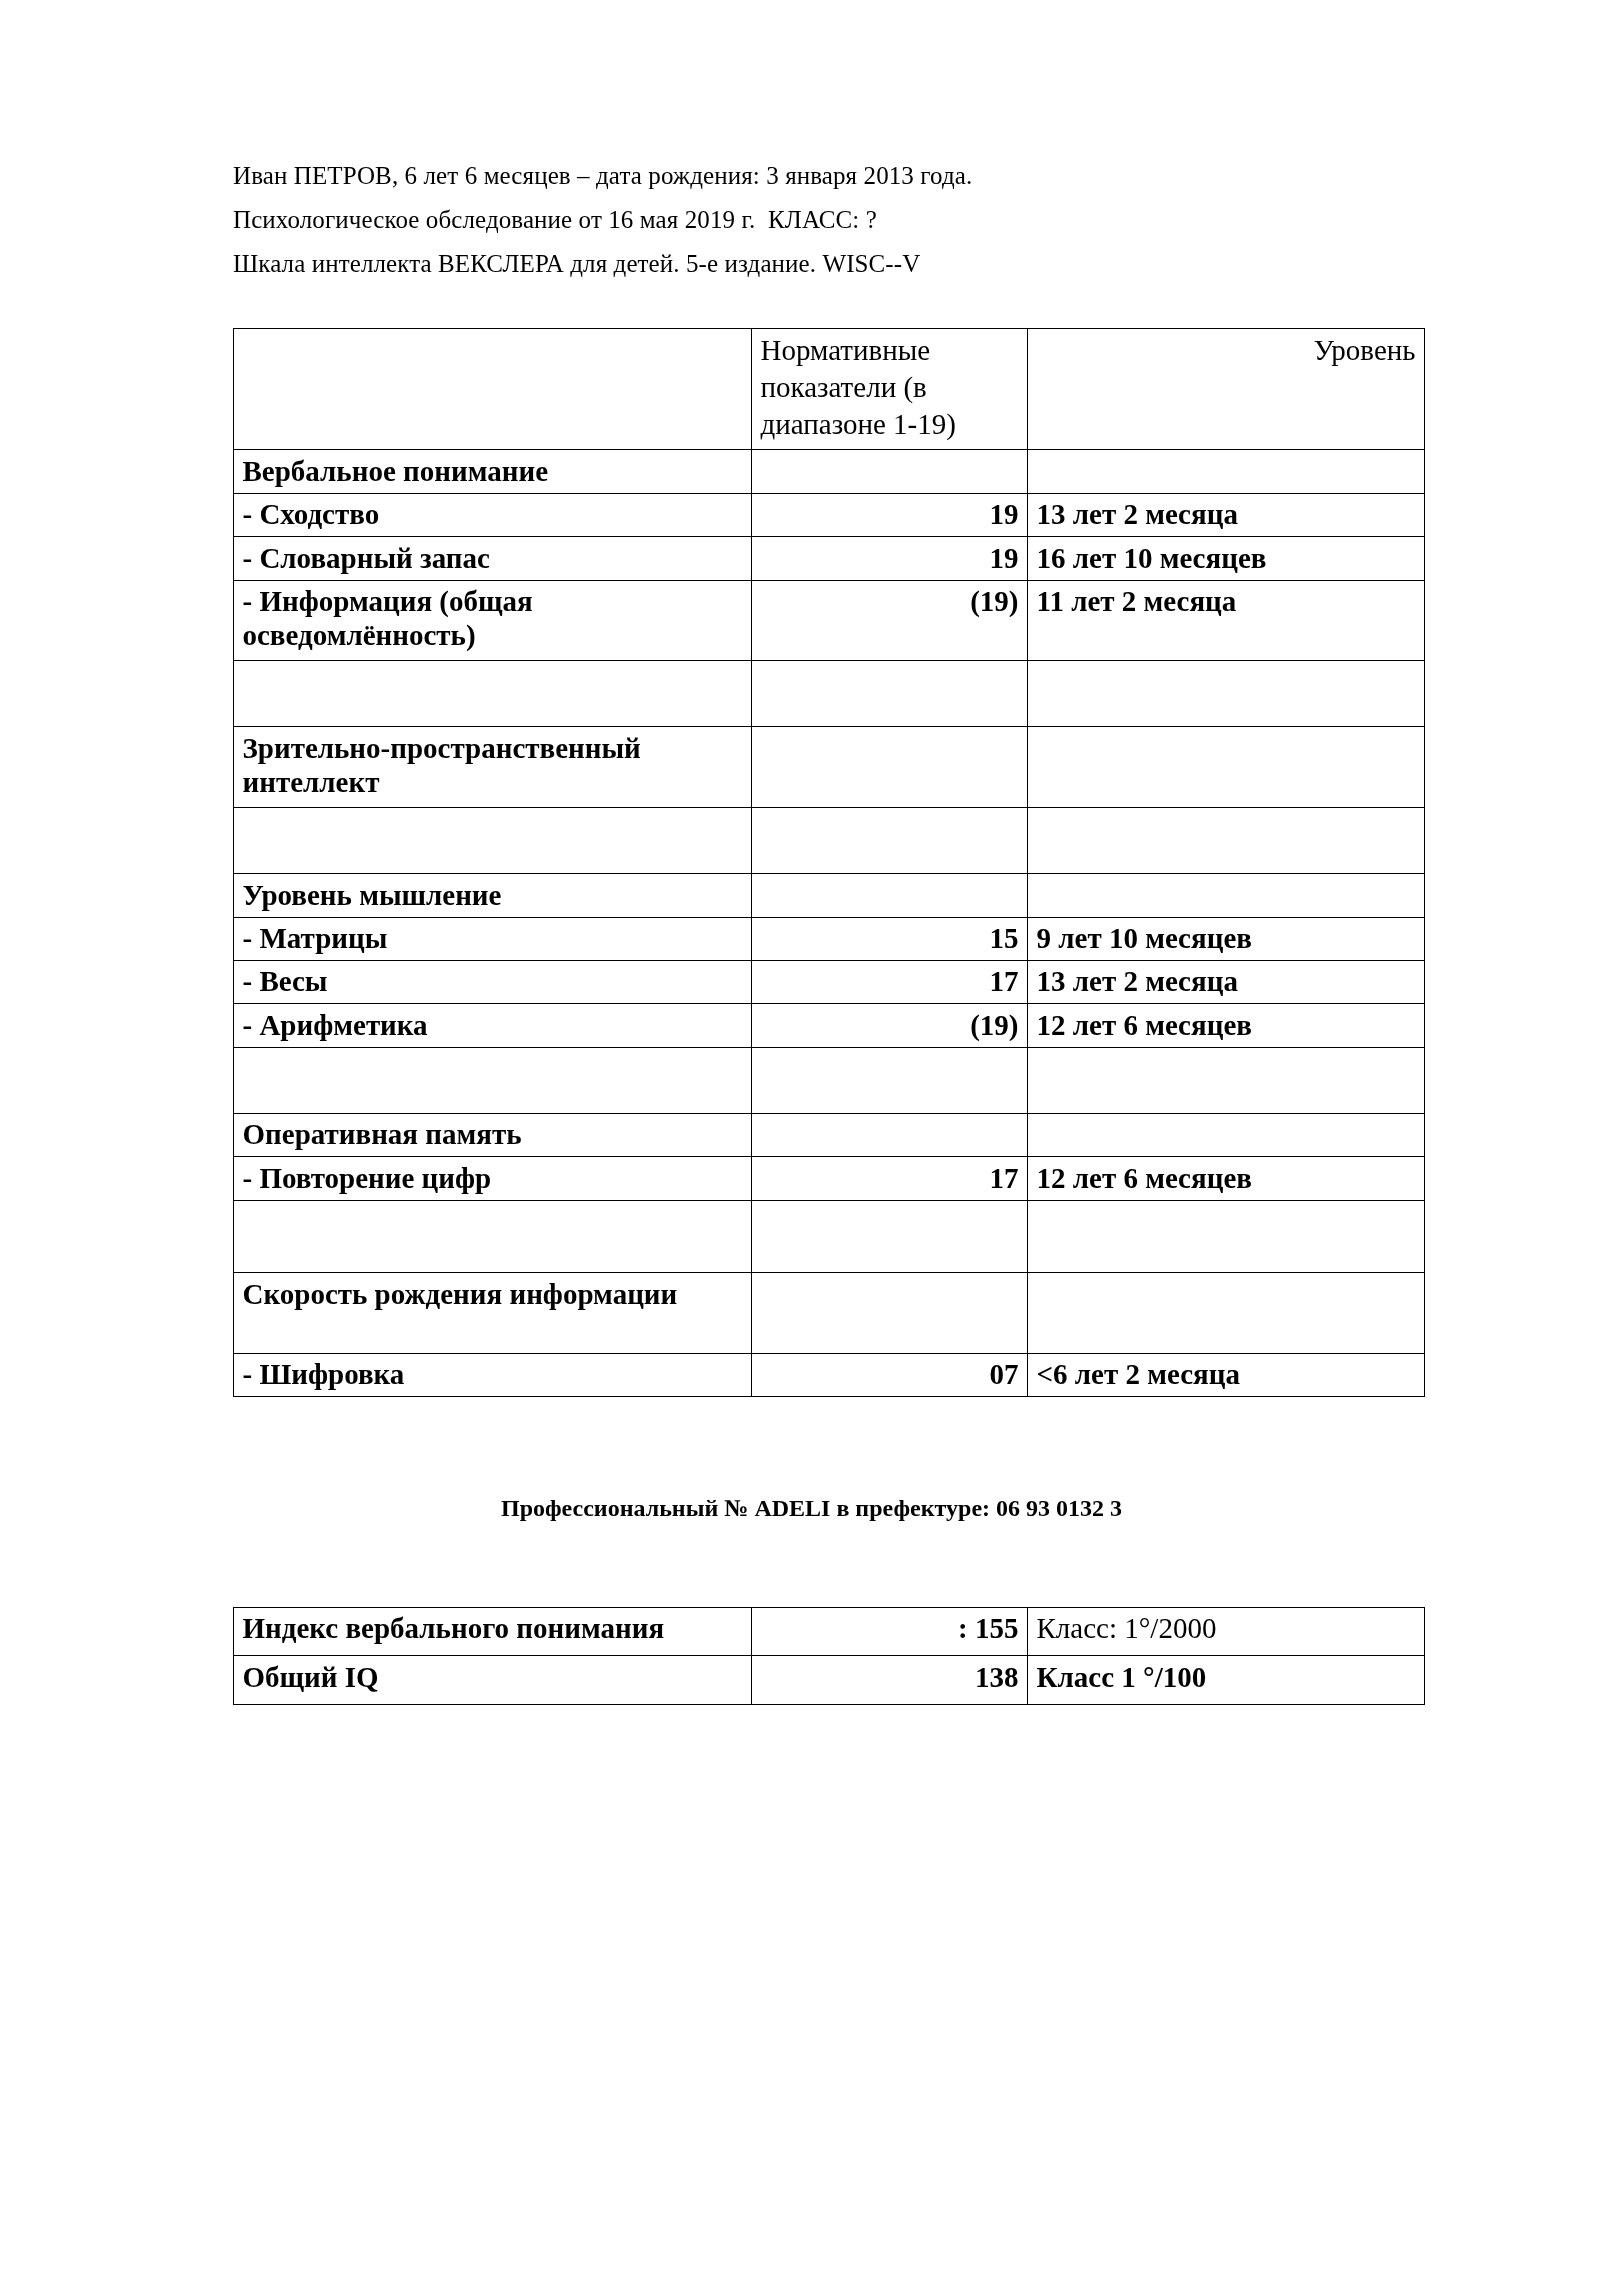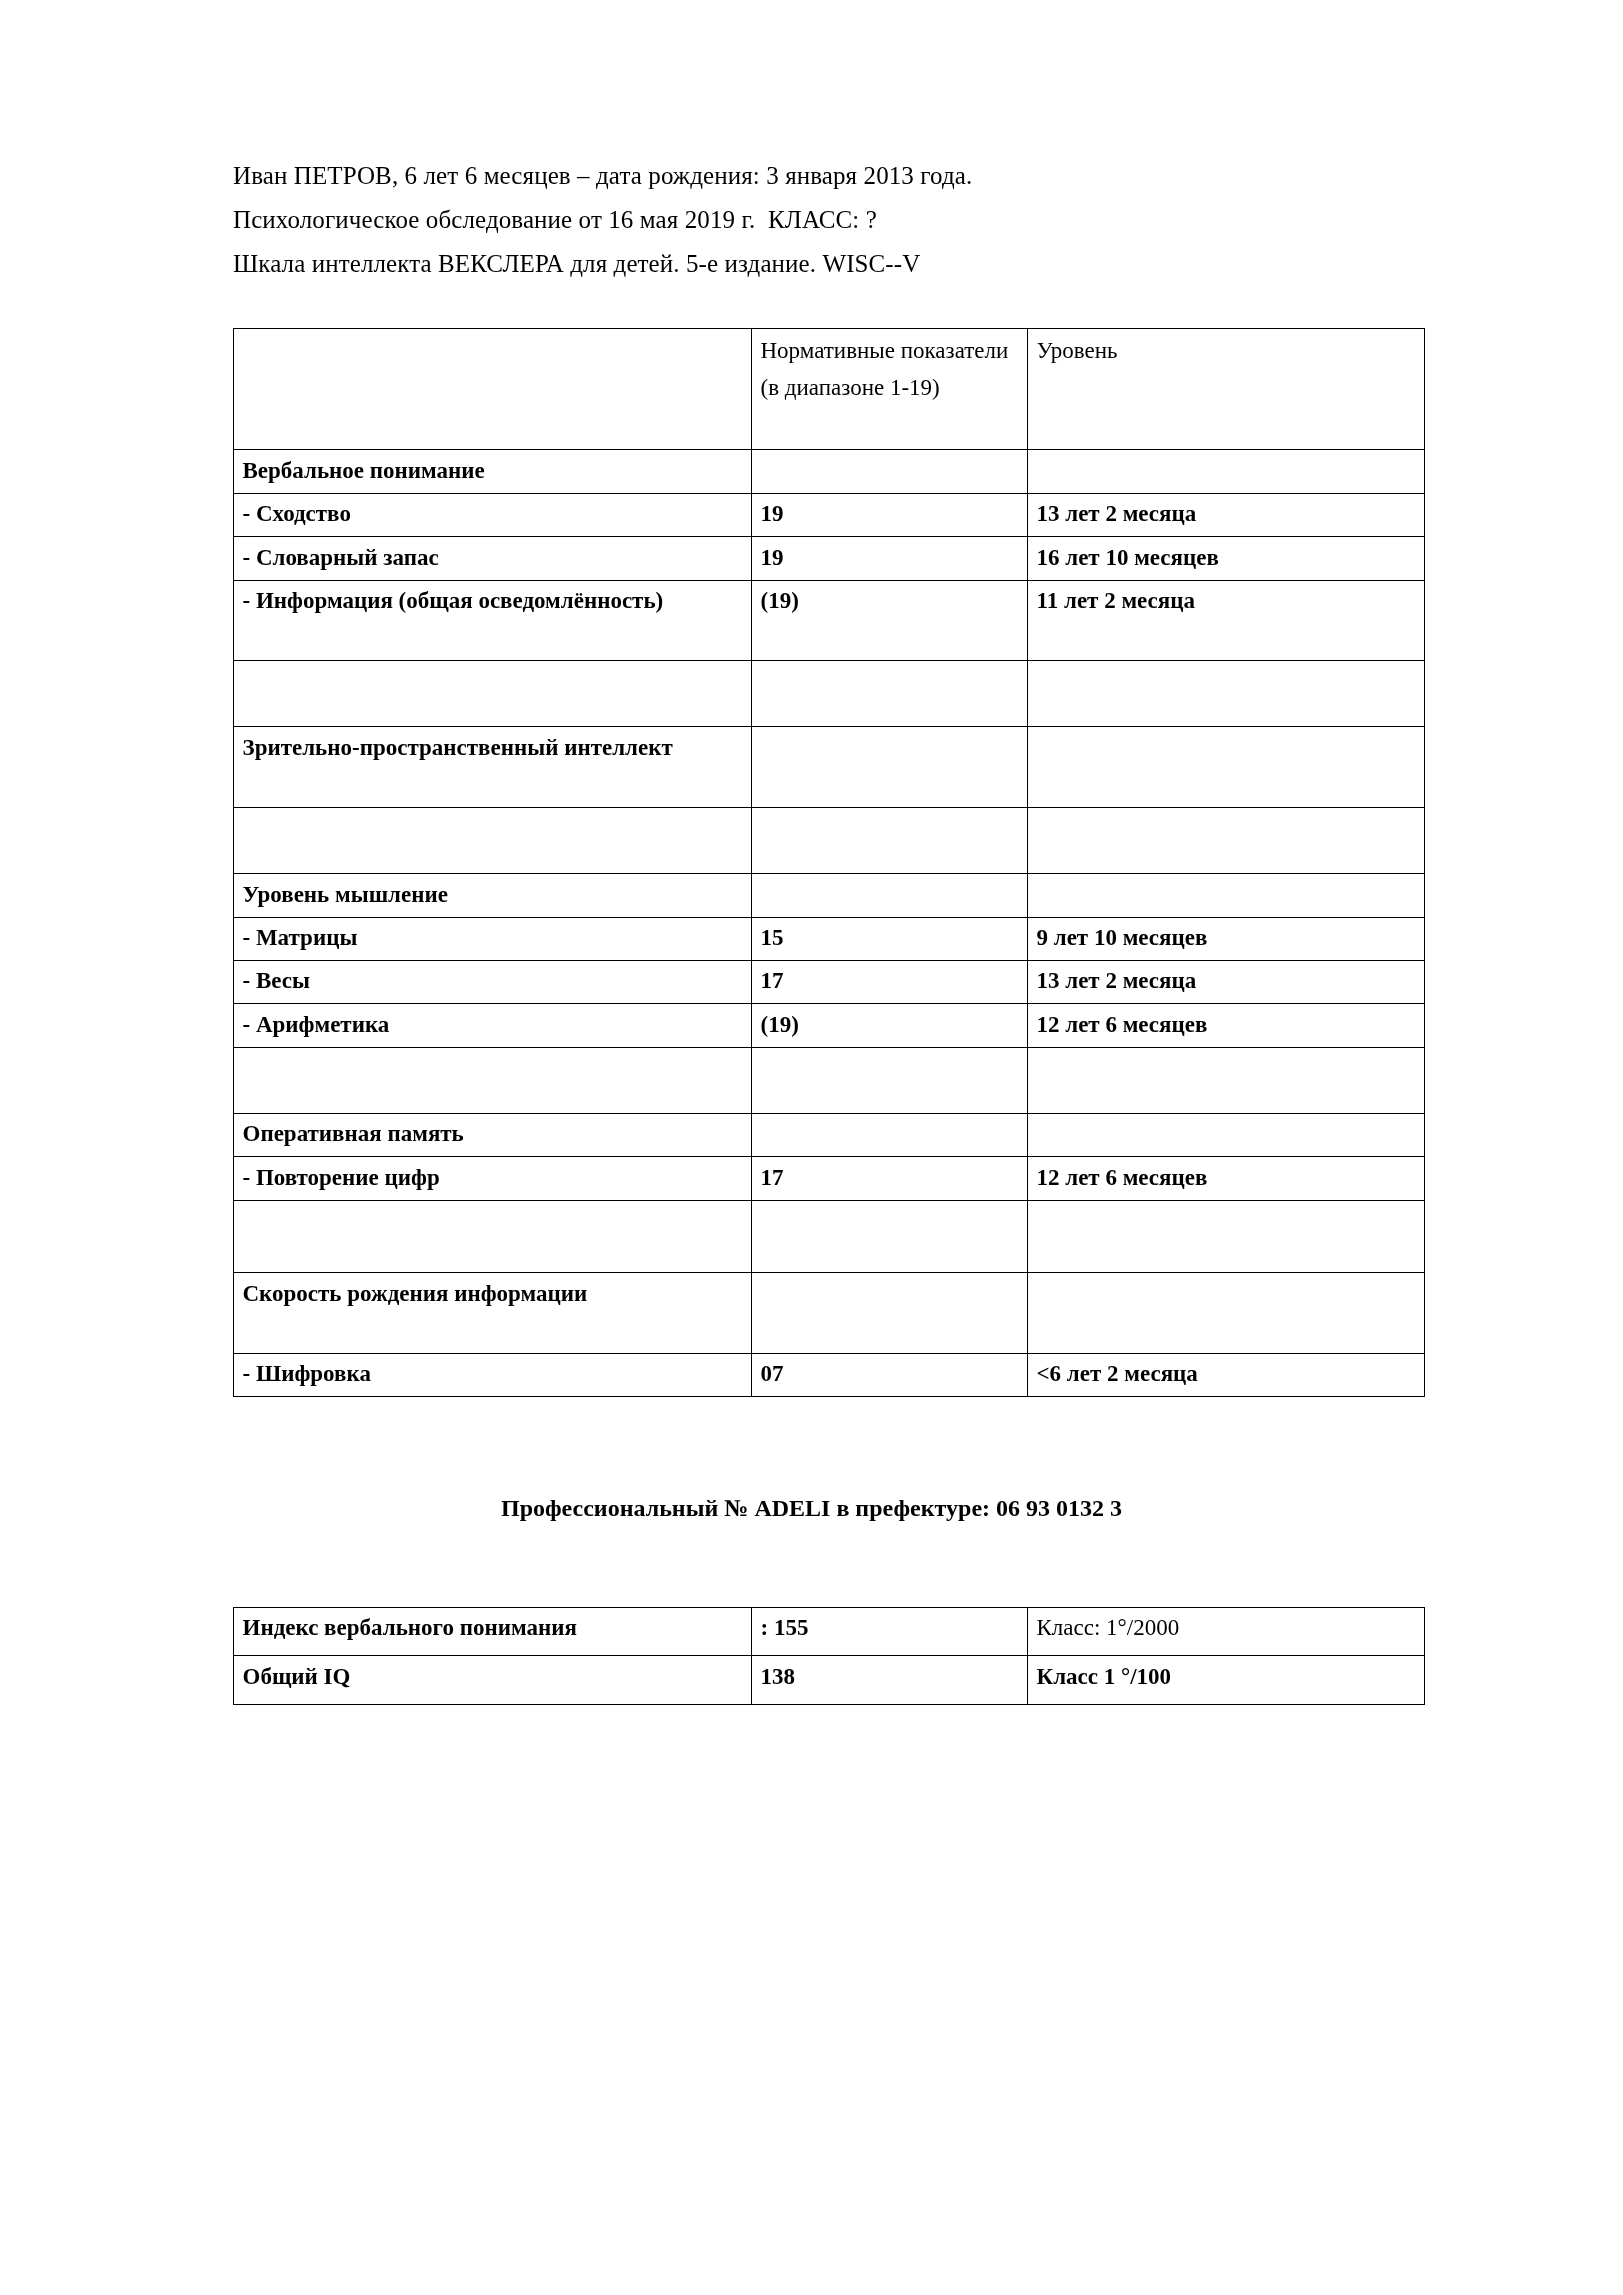--- a/index.html
+++ b/index.html
@@ -35,36 +35,36 @@
     line-height: 44px;
     white-space: pre;
     letter-spacing: 0.1px;
   }
 
   
   table.doc-table {
     border-collapse: collapse;
     table-layout: fixed;
     width: 1192px;
-    font-size: 23px;
+    font-size: 29px;
   }
   table.doc-table td {
     border: 1.7px solid #000000;
     padding: 3.4px 8.5px 5px 8.5px;
     vertical-align: top;
     line-height: 34px;
     word-wrap: break-word;
   }
 
   .col-name  { width: 518px; }
   .col-score { width: 276px; }
   .col-level { width: 397px; }
 
   .bold   { font-weight: bold; }
-  .center { text-align: left; }
+  .center { text-align: right; }
   .left   { text-align: left; }
 
   
   .table-main {
     position: absolute;
     left: 233px;
     top: 328px;
   }
   .table-main td { height: 30px; }
 

